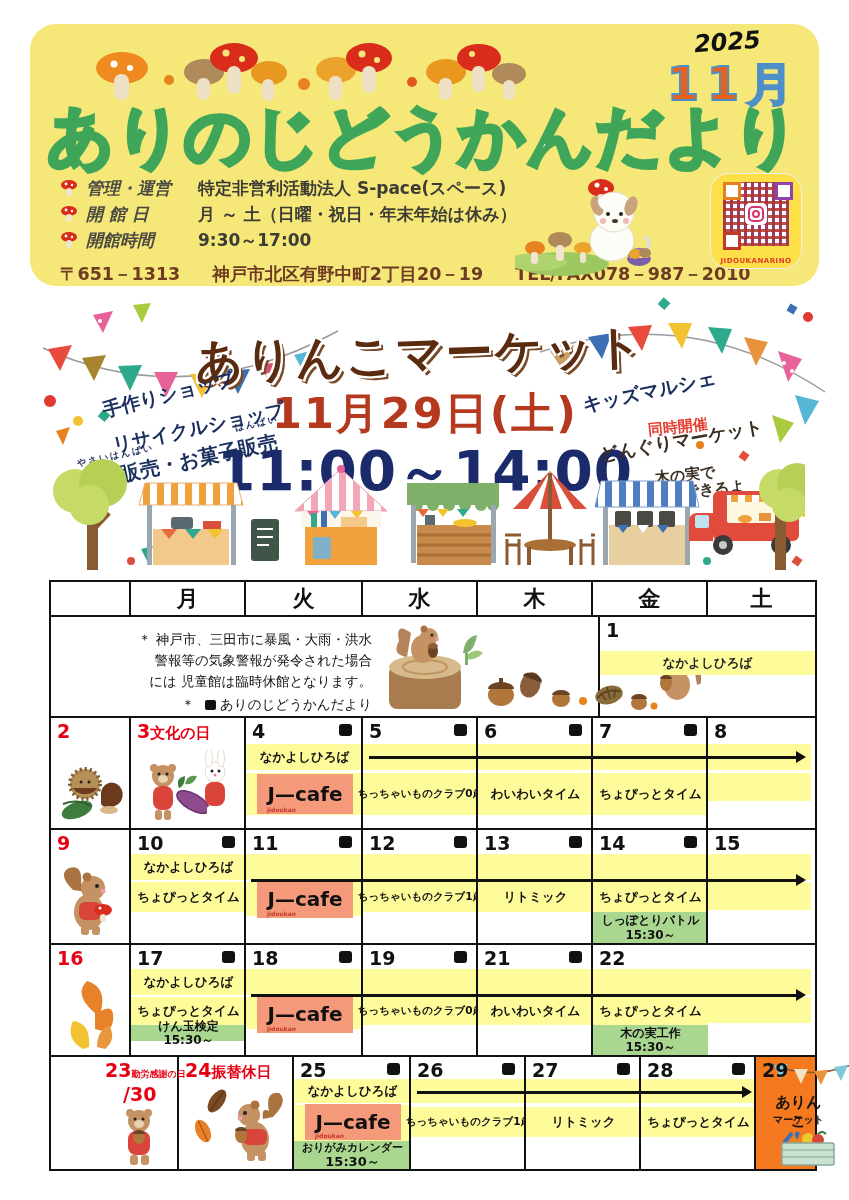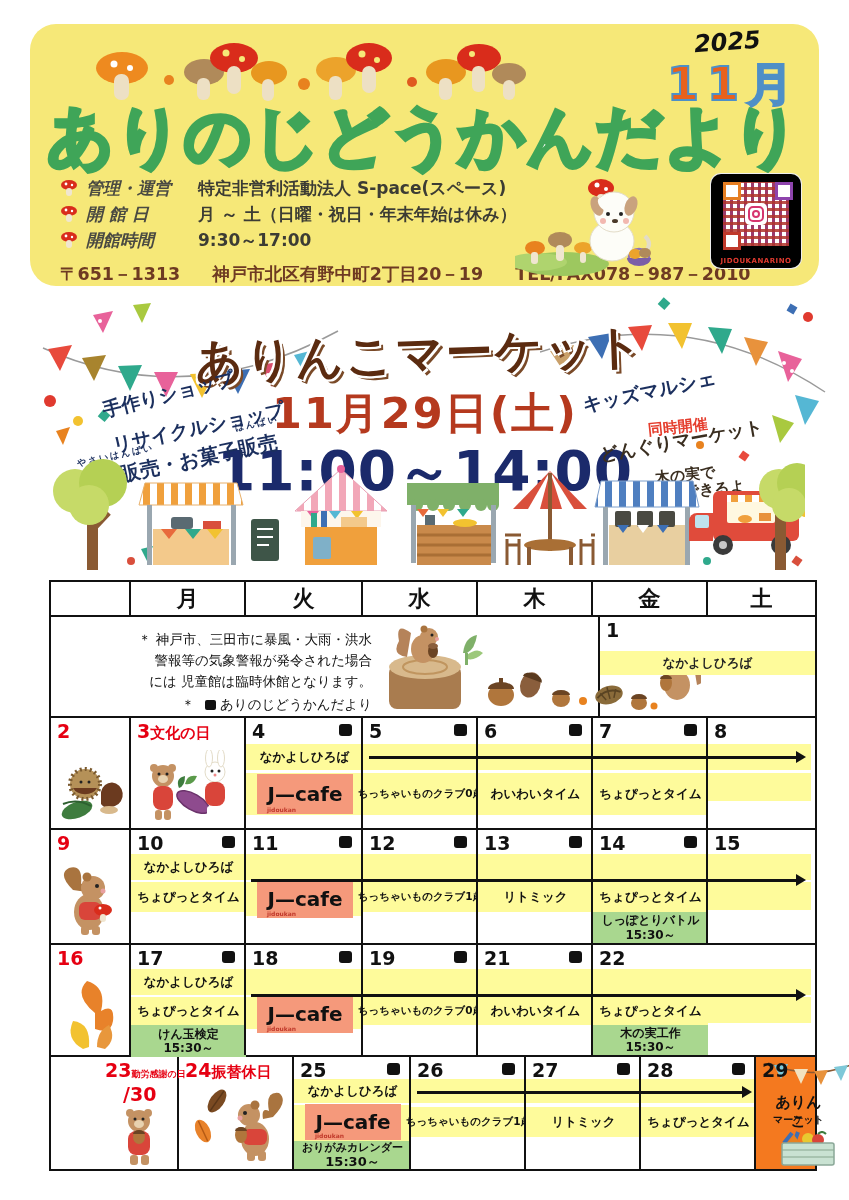--- a/index.html
+++ b/index.html
@@ -17,22 +17,22 @@
   .main-title{position:absolute;left:8px;top:68px;width:772px;text-align:center;
       font-size:66px;font-weight:800;color:#fff;-webkit-text-stroke:4px #3FA558;
       letter-spacing:1px;white-space:nowrap;}
   .main-title span{ -webkit-text-fill-color:#fff; }
   .info-row{position:absolute;left:30px;height:24px;display:flex;align-items:center;font-size:17px;}
   .info-row .lbl{display:inline-block;width:112px;margin-left:8px;font-weight:700;color:#4A4A42;font-style:italic;}
   .info-row .val{font-weight:600;color:#3C3C34;}
   .addr-row{position:absolute;left:30px;top:238px;font-size:17.5px;font-weight:700;color:#6E3A22;}
   .addr-row span{margin-right:26px;}
   
-  .qr-card{position:absolute;left:681px;top:150px;width:90px;height:94px;background:#000000;
-      border-radius:10px;box-shadow:0 0 0 1px #eee;}
+  .qr-card{position:absolute;left:681px;top:150px;width:90px;height:94px;background:#fde047;
+      border-radius:18px;box-shadow:0 0 0 1px #eee;}
   .qr-grid{position:absolute;left:12px;top:8px;width:66px;height:64px;
       background:
         repeating-linear-gradient(0deg,rgba(176,52,42,.85) 0 3px,transparent 3px 7px),
         repeating-linear-gradient(90deg,#9C3A6B 0 3px,#fff 3px 7px);}
   .qr-eye{position:absolute;width:12px;height:12px;border:3px solid #C0392B;background:#fff;}
   .qr-eye.e1{left:0;top:0;border-color:#E67E22;}
   .qr-eye.e2{right:0;top:0;border-color:#8E44AD;}
   .qr-eye.e3{left:0;bottom:0;border-color:#C0392B;}
   .qr-center{position:absolute;left:22px;top:21px;width:22px;height:22px;background:#fff;border-radius:5px;}
   .ig{position:absolute;left:3px;top:3px;width:12px;height:12px;border:2px solid #D6356F;border-radius:5px;}
@@ -669,21 +669,21 @@
     <div class="band" style="left:80px;top:52px;width:115px;height:28px">ちょぴっとタイム</div>
     <div class="band" style="left:195px;top:52px;width:117px;height:32px"></div>
     <div class="jcafe" style="left:206px;top:50px;height:38px">
         <span>J—cafe</span>
         <span class="sub">jidoukan</span>
       </div>
     <div class="band small" style="left:312px;top:52px;width:115px;height:28px">ちっちゃいものクラブ0歳</div>
     <div class="band" style="left:427px;top:52px;width:115px;height:28px">わいわいタイム</div>
     <div class="band" style="left:542px;top:52px;width:115px;height:28px">ちょぴっとタイム</div>
     <div class="band" style="left:657px;top:52px;width:103px;height:26px"></div>
-    <div class="band green" style="left:80px;top:80px;width:115px;height:32px">
+    <div class="band green" style="left:80px;top:80px;width:115px;height:16px">
       <span>けん玉検定</span>
         <span>15:30～</span>
     </div>
     <div class="band green" style="left:542px;top:80px;width:115px;height:30px">
       <span>木の実工作</span>
         <span>15:30～</span>
     </div>
   </div>
 
   <div class="cal-row row-w5 last">

